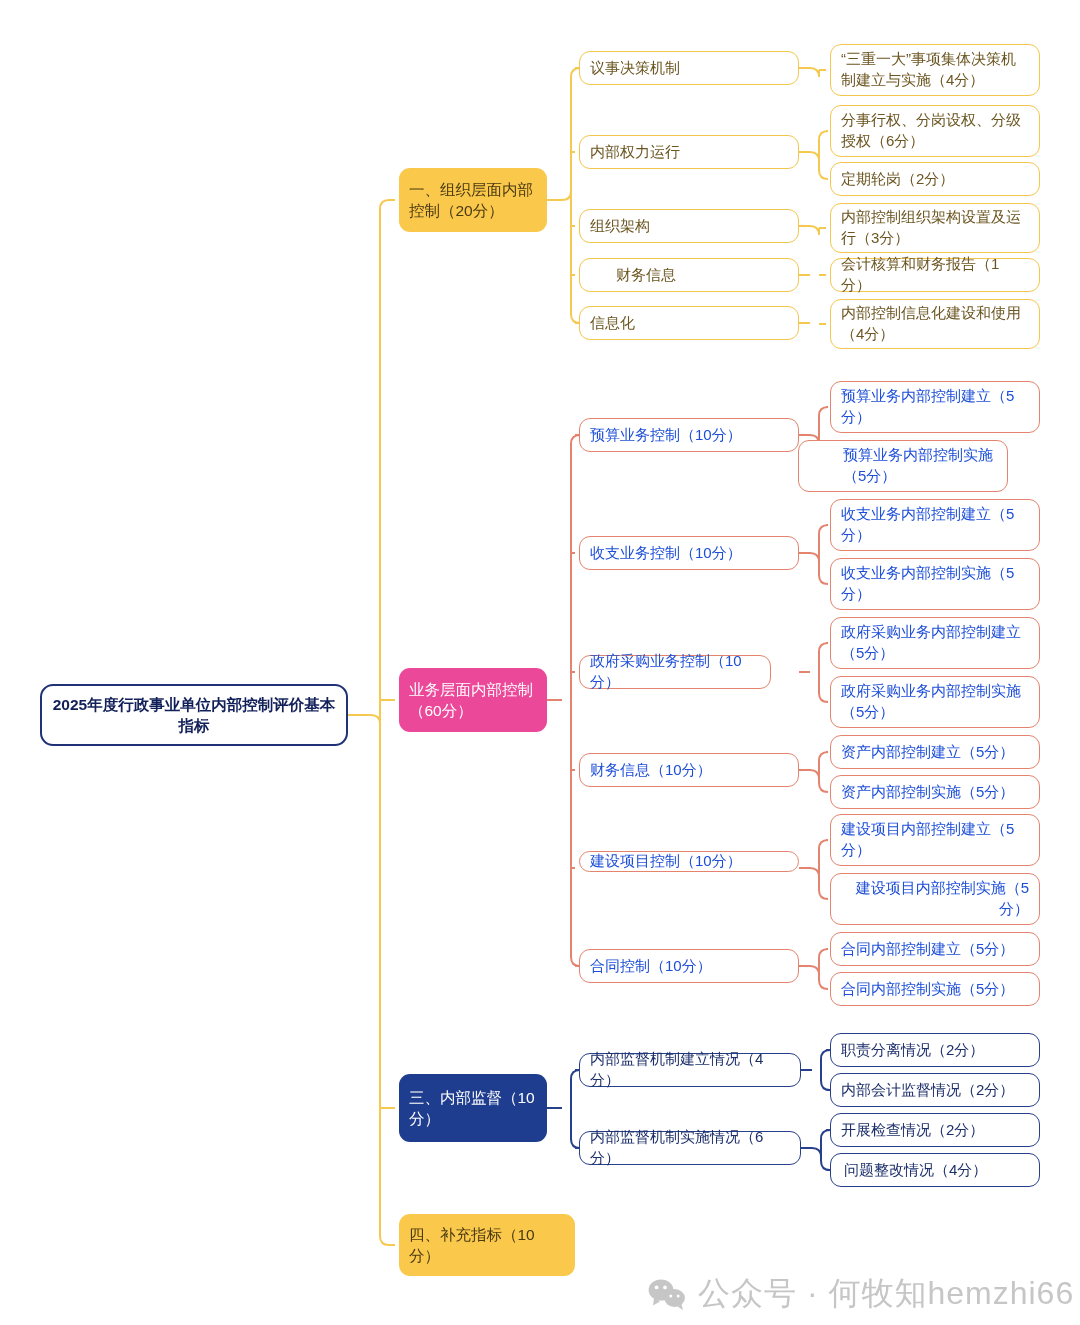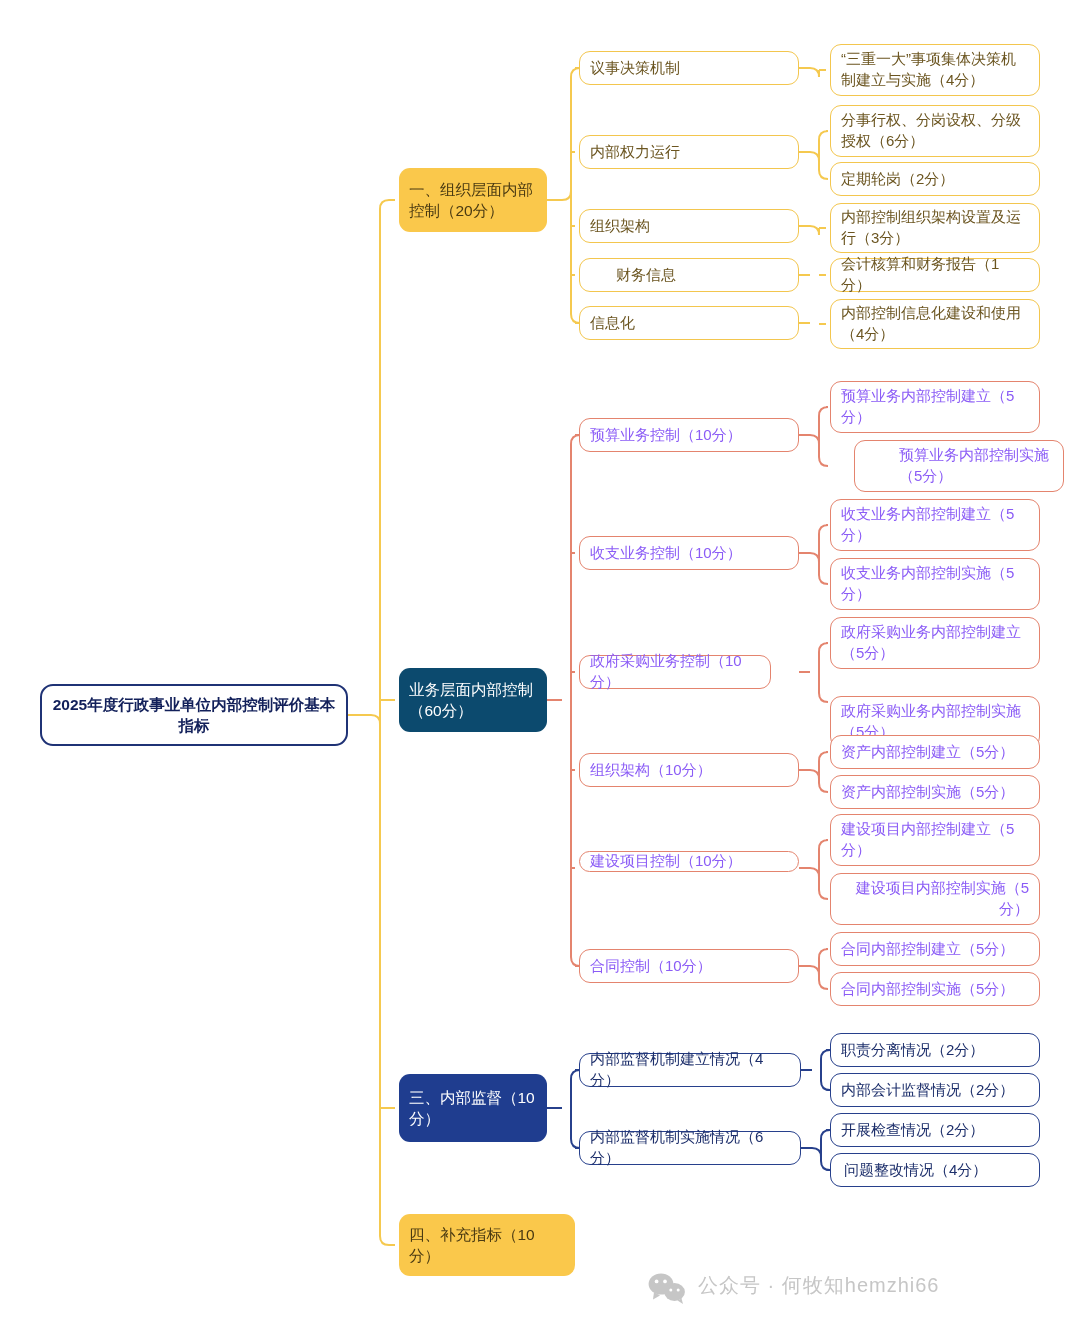--- a/index.html
+++ b/index.html
@@ -45,40 +45,41 @@
     justify-content: center;
   }
 
   
   .node.l1 {
     color: #ffffff;
     font-size: 15.5px;
     border-radius: 11px;
   }
   .node.l1.fill-yellow { background: #fac84b; color: #4a3a12; }
-  .node.l1.fill-orange { background: #0c4a6e; color: #ffffff; }
+  .node.l1.fill-orange { background: #ec4899; color: #ffffff; }
   .node.l1.fill-blue   { background: #1f3d8f; color: #ffffff; }
 
   
   .node.l2, .node.l3 {
     background: #ffffff;
     font-size: 15px;
   }
   .node.l2.st-yellow, .node.l3.st-yellow { border: 1.8px solid #f3c64e; color: #6b5520; }
-  .node.l2.st-orange, .node.l3.st-orange { border: 1.8px solid #e4846e; color: #8b5cf6; }
+  .node.l2.st-orange, .node.l3.st-orange { border: 1.8px solid #e4846e; color: #1d4ed8; }
   .node.l2.st-blue,   .node.l3.st-blue   { border: 1.8px solid #27408c; color: #1d2f6b; }
 
   
   #watermark {
     position: absolute;
     left: 648px; top: 1272px;
     display: flex;
+    align-items: center;
     gap: 12px;
     color: #c6c6c6;
-    font-size: 20px;
+    font-size: 32px;
     letter-spacing: 1px;
     user-select: none;
   }
   #watermark .wx-logo { display: block; }
 </style>
 </head>
 <body>
 
 <div id="canvas">
   <svg id="links" viewBox="0 0 1080 1325" xmlns="http://www.w3.org/2000/svg">
@@ -196,28 +197,28 @@
       <div class="node l3 st-yellow" style="left: 830px; top: 162px; width: 210px; height: 34px;"><span>定期轮岗（2分）</span></div>
       <div class="node l2 st-yellow" style="left: 579px; top: 209px; width: 220px; height: 34px;"><span>组织架构</span></div>
       <div class="node l3 st-yellow" style="left: 830px; top: 203px; width: 210px; height: 50px;"><span>内部控制组织架构设置及运行（3分）</span></div>
       <div class="node l2 st-yellow" style="left: 579px; top: 258px; width: 220px; height: 34px; padding-left: 36px;"><span>财务信息</span></div>
       <div class="node l3 st-yellow" style="left: 830px; top: 258px; width: 210px; height: 34px;"><span>会计核算和财务报告（1分）</span></div>
       <div class="node l2 st-yellow" style="left: 579px; top: 306px; width: 220px; height: 34px;"><span>信息化</span></div>
       <div class="node l3 st-yellow" style="left: 830px; top: 299px; width: 210px; height: 50px;"><span>内部控制信息化建设和使用（4分）</span></div>
       <div class="node l1 fill-orange" style="left: 399px; top: 668px; width: 148px; height: 64px;"><span>业务层面内部控制（60分）</span></div>
       <div class="node l2 st-orange" style="left: 579px; top: 418px; width: 220px; height: 34px;"><span>预算业务控制（10分）</span></div>
       <div class="node l3 st-orange" style="left: 830px; top: 381px; width: 210px; height: 52px;"><span>预算业务内部控制建立（5分）</span></div>
-      <div class="node l3 st-orange" style="left: 854px; top: 440px; width: 210px; height: 52px; padding-left: 44px;"><span>预算业务内部控制实施（5分）</span></div>
+      <div class="node l3 st-orange" style="left: 798px; top: 440px; width: 210px; height: 52px; padding-left: 44px;"><span>预算业务内部控制实施（5分）</span></div>
       <div class="node l2 st-orange" style="left: 579px; top: 536px; width: 220px; height: 34px;"><span>收支业务控制（10分）</span></div>
       <div class="node l3 st-orange" style="left: 830px; top: 499px; width: 210px; height: 52px;"><span>收支业务内部控制建立（5分）</span></div>
       <div class="node l3 st-orange" style="left: 830px; top: 558px; width: 210px; height: 52px;"><span>收支业务内部控制实施（5分）</span></div>
       <div class="node l2 st-orange" style="left: 579px; top: 655px; width: 192px; height: 34px;"><span>政府采购业务控制（10分）</span></div>
       <div class="node l3 st-orange" style="left: 830px; top: 617px; width: 210px; height: 52px;"><span>政府采购业务内部控制建立（5分）</span></div>
-      <div class="node l3 st-orange" style="left: 830px; top: 696px; width: 210px; height: 52px;"><span>政府采购业务内部控制实施（5分）</span></div>
-      <div class="node l2 st-orange" style="left: 579px; top: 753px; width: 220px; height: 34px;"><span>组织架构（10分）</span></div>
+      <div class="node l3 st-orange" style="left: 830px; top: 676px; width: 210px; height: 52px;"><span>政府采购业务内部控制实施（5分）</span></div>
+      <div class="node l2 st-orange" style="left: 579px; top: 753px; width: 220px; height: 34px;"><span>财务信息（10分）</span></div>
       <div class="node l3 st-orange" style="left: 830px; top: 735px; width: 210px; height: 34px;"><span>资产内部控制建立（5分）</span></div>
       <div class="node l3 st-orange" style="left: 830px; top: 775px; width: 210px; height: 34px;"><span>资产内部控制实施（5分）</span></div>
       <div class="node l2 st-orange" style="left: 579px; top: 851px; width: 220px; height: 21px;"><span>建设项目控制（10分）</span></div>
       <div class="node l3 st-orange" style="left: 830px; top: 814px; width: 210px; height: 52px;"><span>建设项目内部控制建立（5分）</span></div>
       <div class="node l3 st-orange" style="left: 830px; top: 873px; width: 210px; height: 52px; text-align: right;"><span>建设项目内部控制实施（5分）</span></div>
       <div class="node l2 st-orange" style="left: 579px; top: 949px; width: 220px; height: 34px;"><span>合同控制（10分）</span></div>
       <div class="node l3 st-orange" style="left: 830px; top: 932px; width: 210px; height: 34px;"><span>合同内部控制建立（5分）</span></div>
       <div class="node l3 st-orange" style="left: 830px; top: 972px; width: 210px; height: 34px;"><span>合同内部控制实施（5分）</span></div>
       <div class="node l1 fill-blue" style="left: 399px; top: 1074px; width: 148px; height: 68px;"><span>三、内部监督（10分）</span></div>
       <div class="node l2 st-blue" style="left: 579px; top: 1053px; width: 222px; height: 34px;"><span>内部监督机制建立情况（4分）</span></div>

